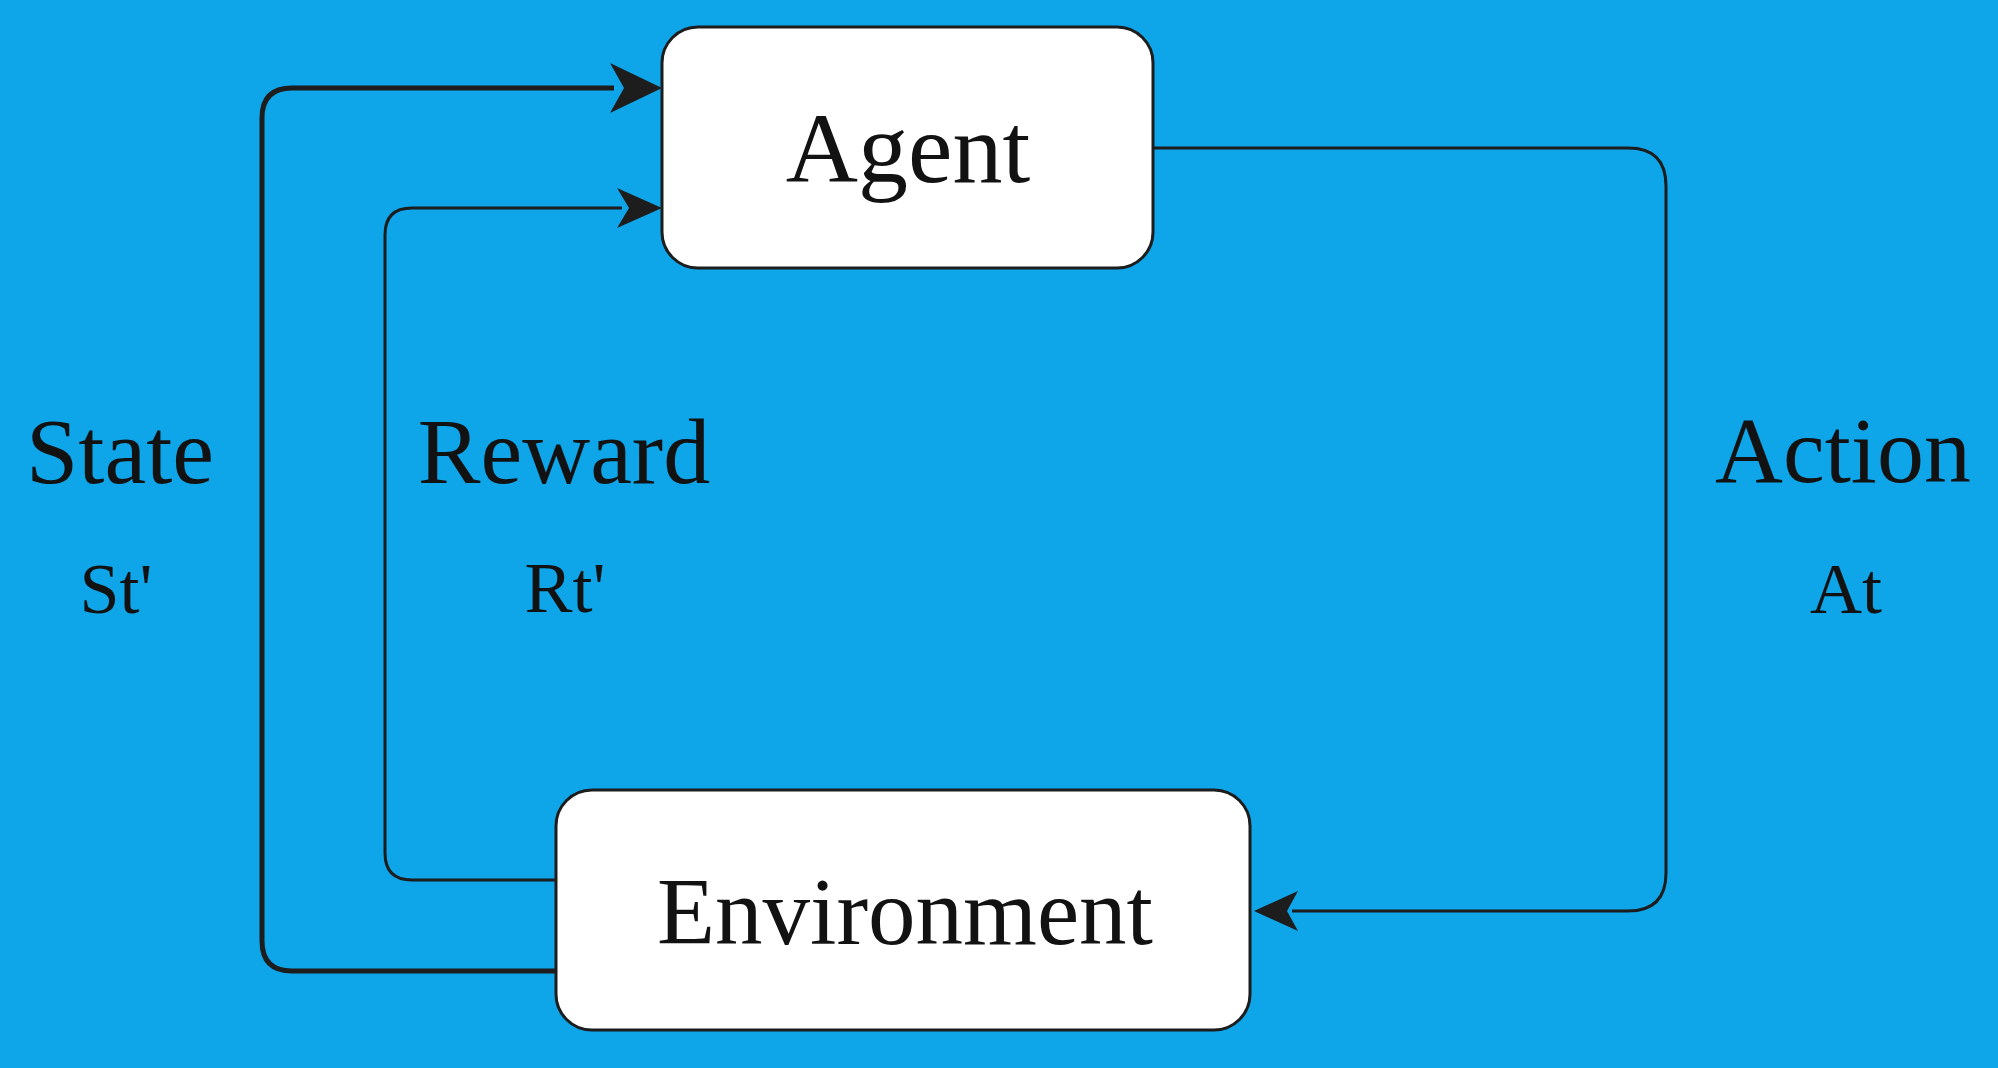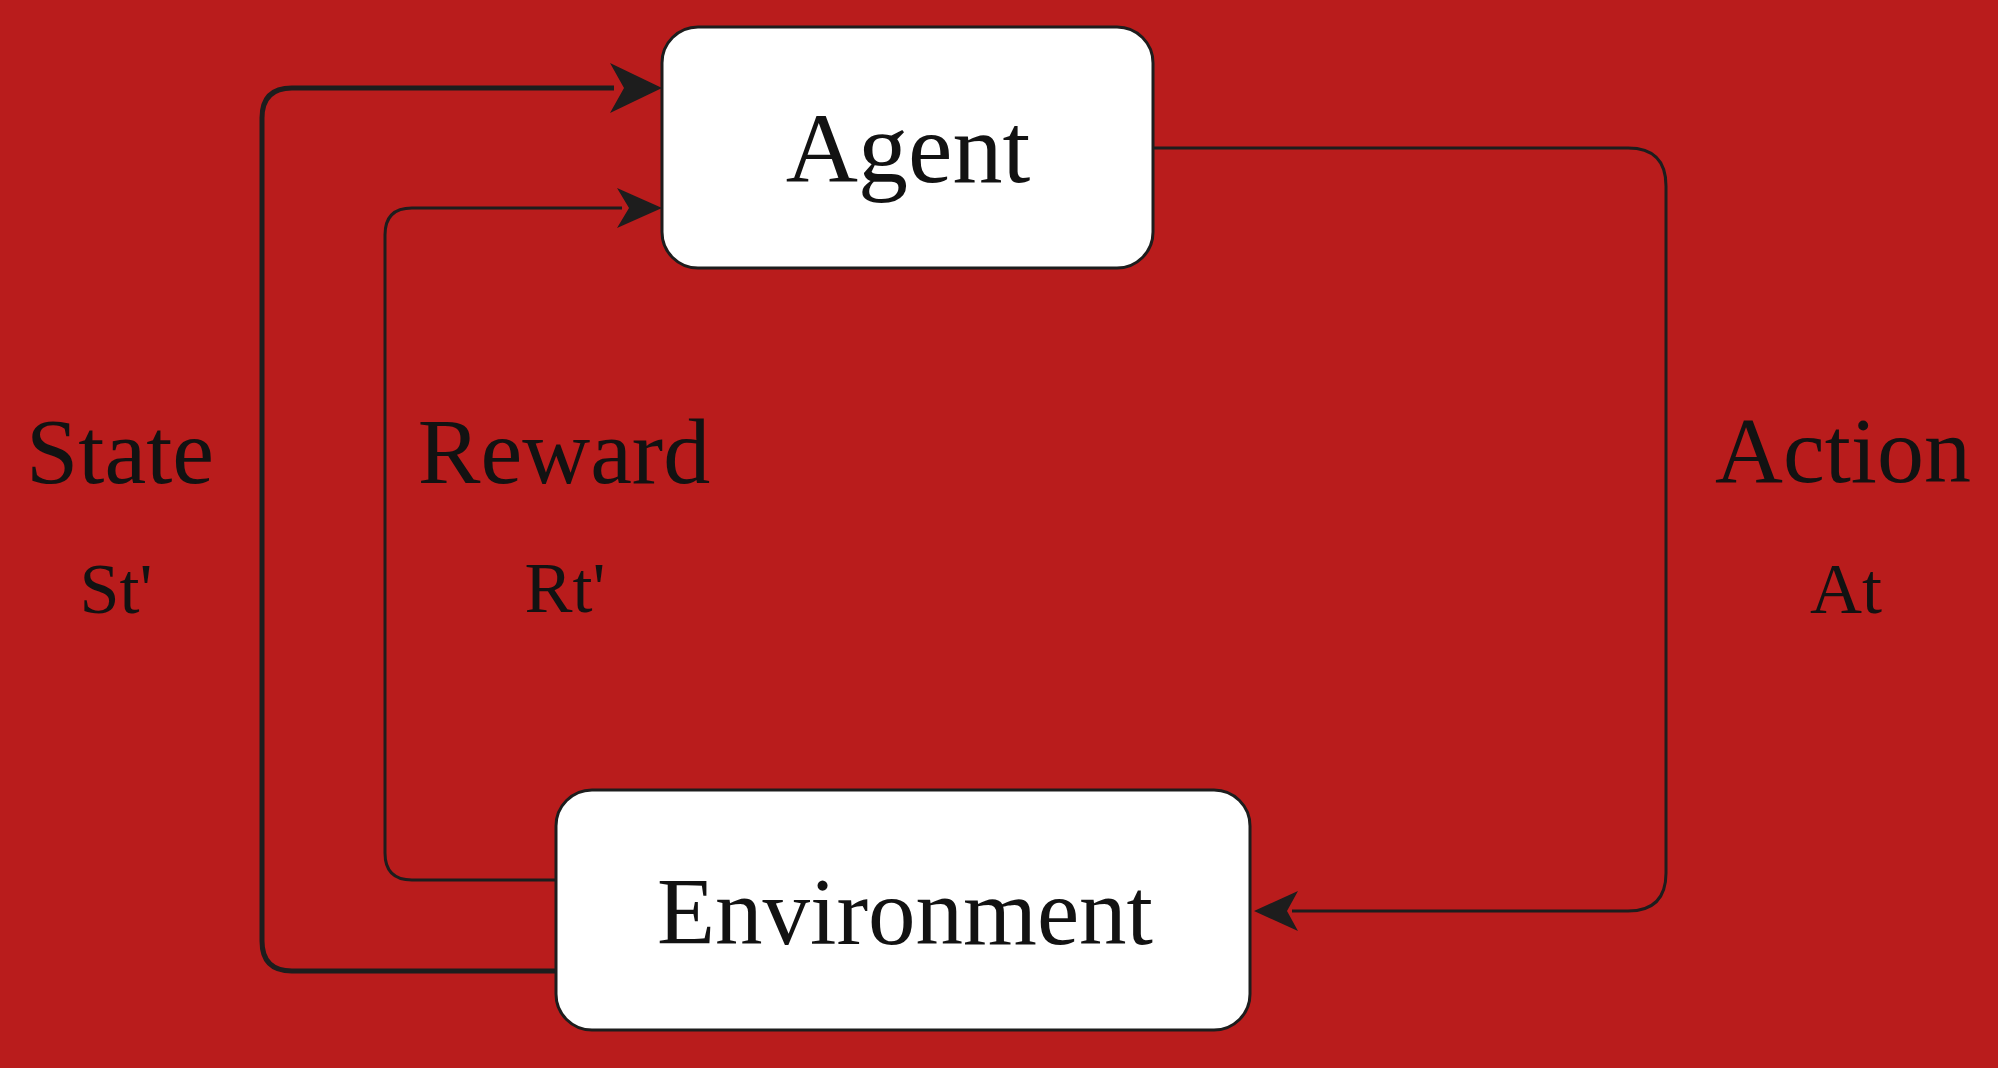--- a/index.html
+++ b/index.html
@@ -4,21 +4,21 @@
 <style>
   html, body {
     margin: 0;
     padding: 0;
     background: #ffffff;
   }
   #stage {
     position: relative;
     width: 1998px;
     height: 1068px;
-    background: #b91c1c;
+    background: #0ea5e9;
     overflow: hidden;
   }
   #stage svg {
     display: block;
     width: 100%;
     height: 100%;
   }
   .edge {
     fill: none;
     stroke: #1d1d1d;

